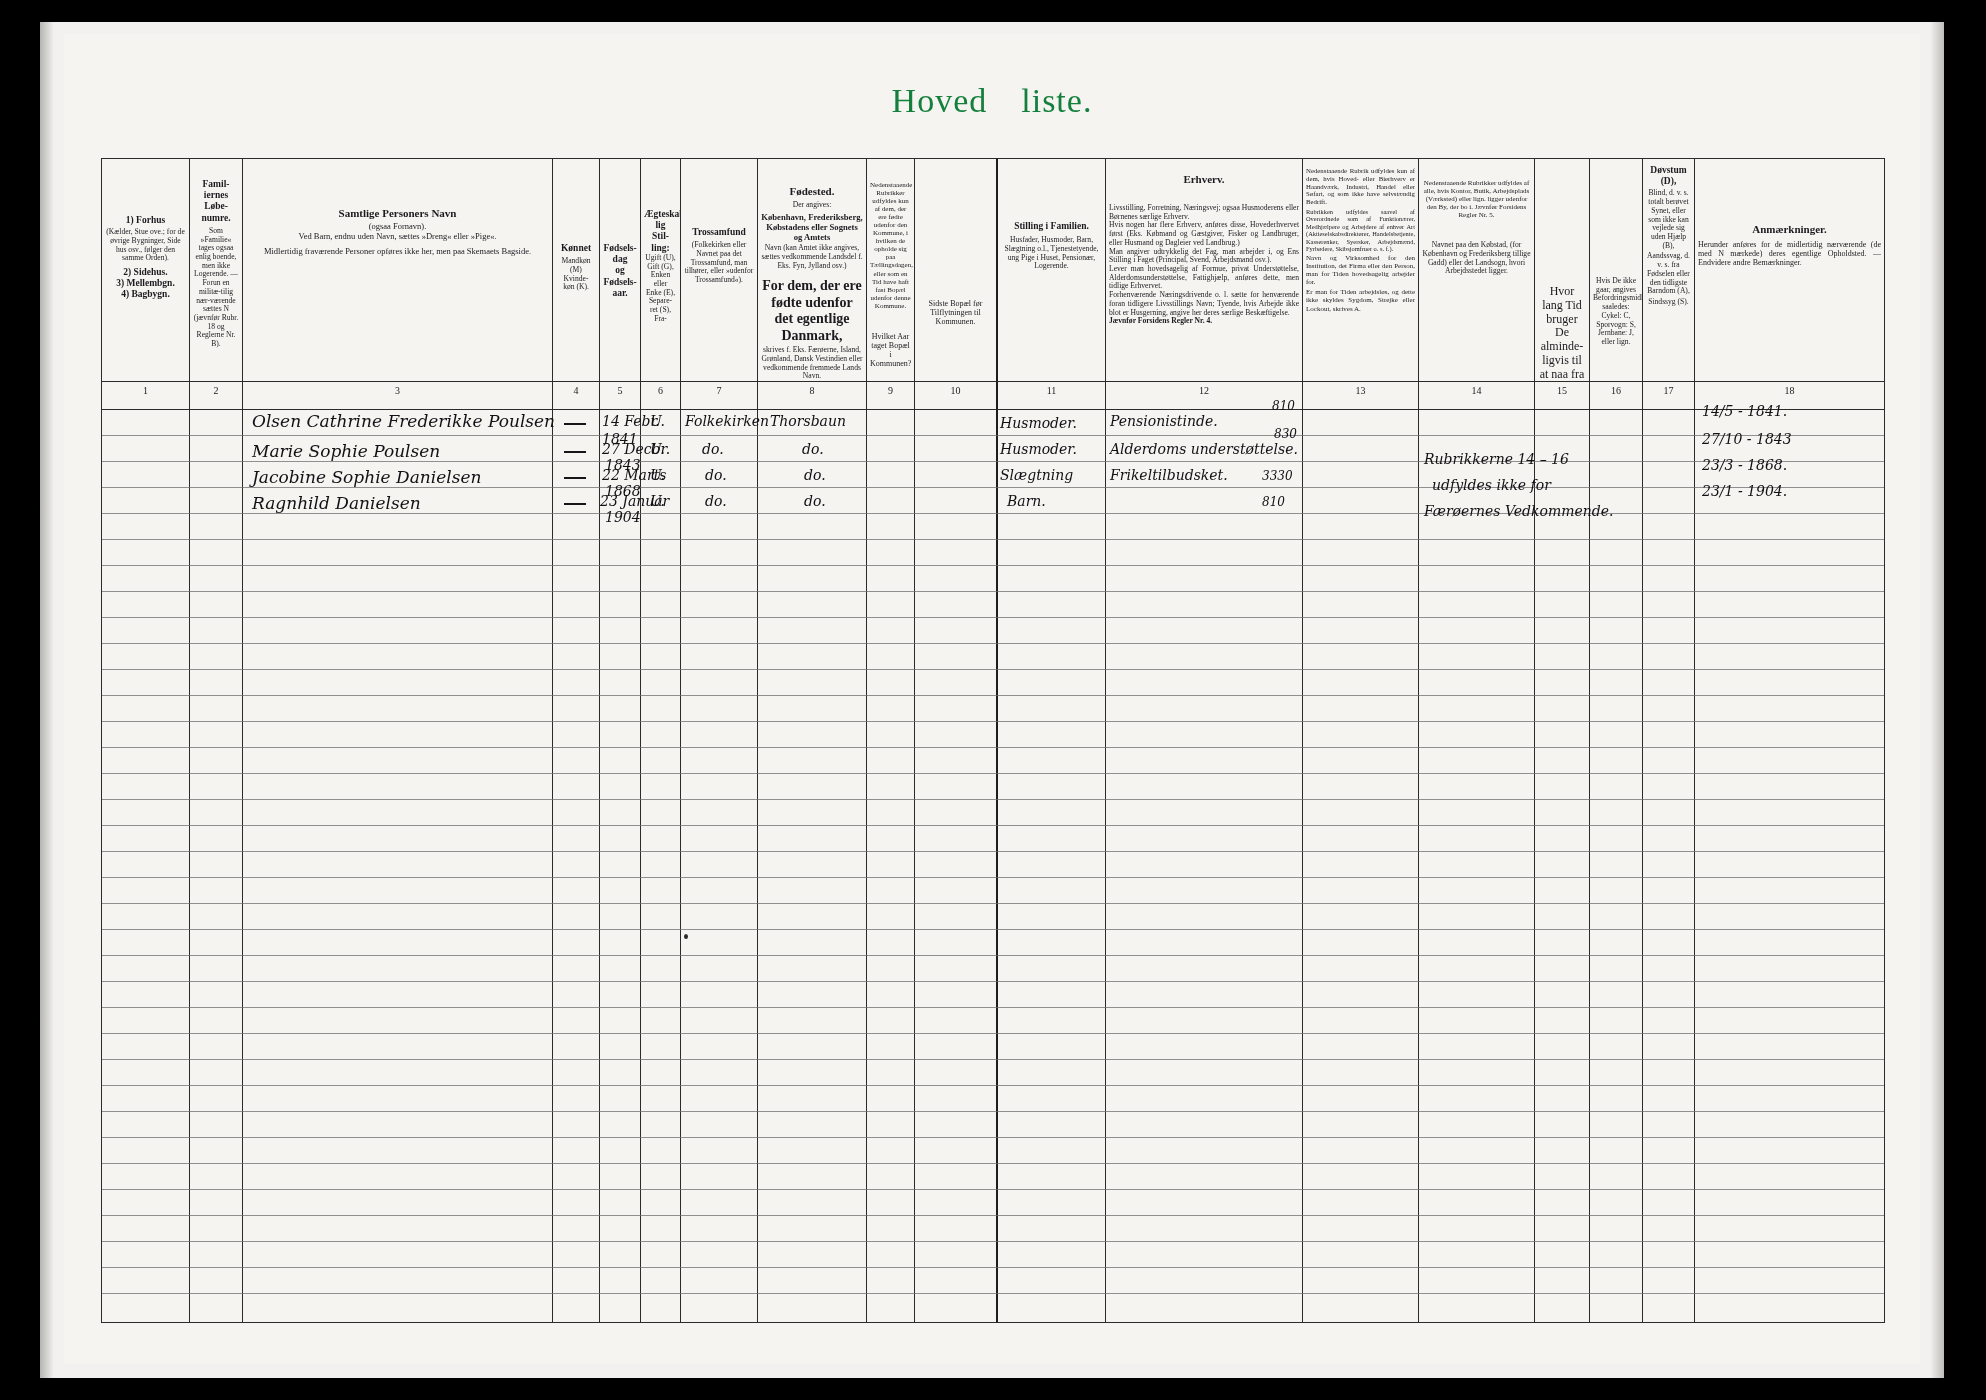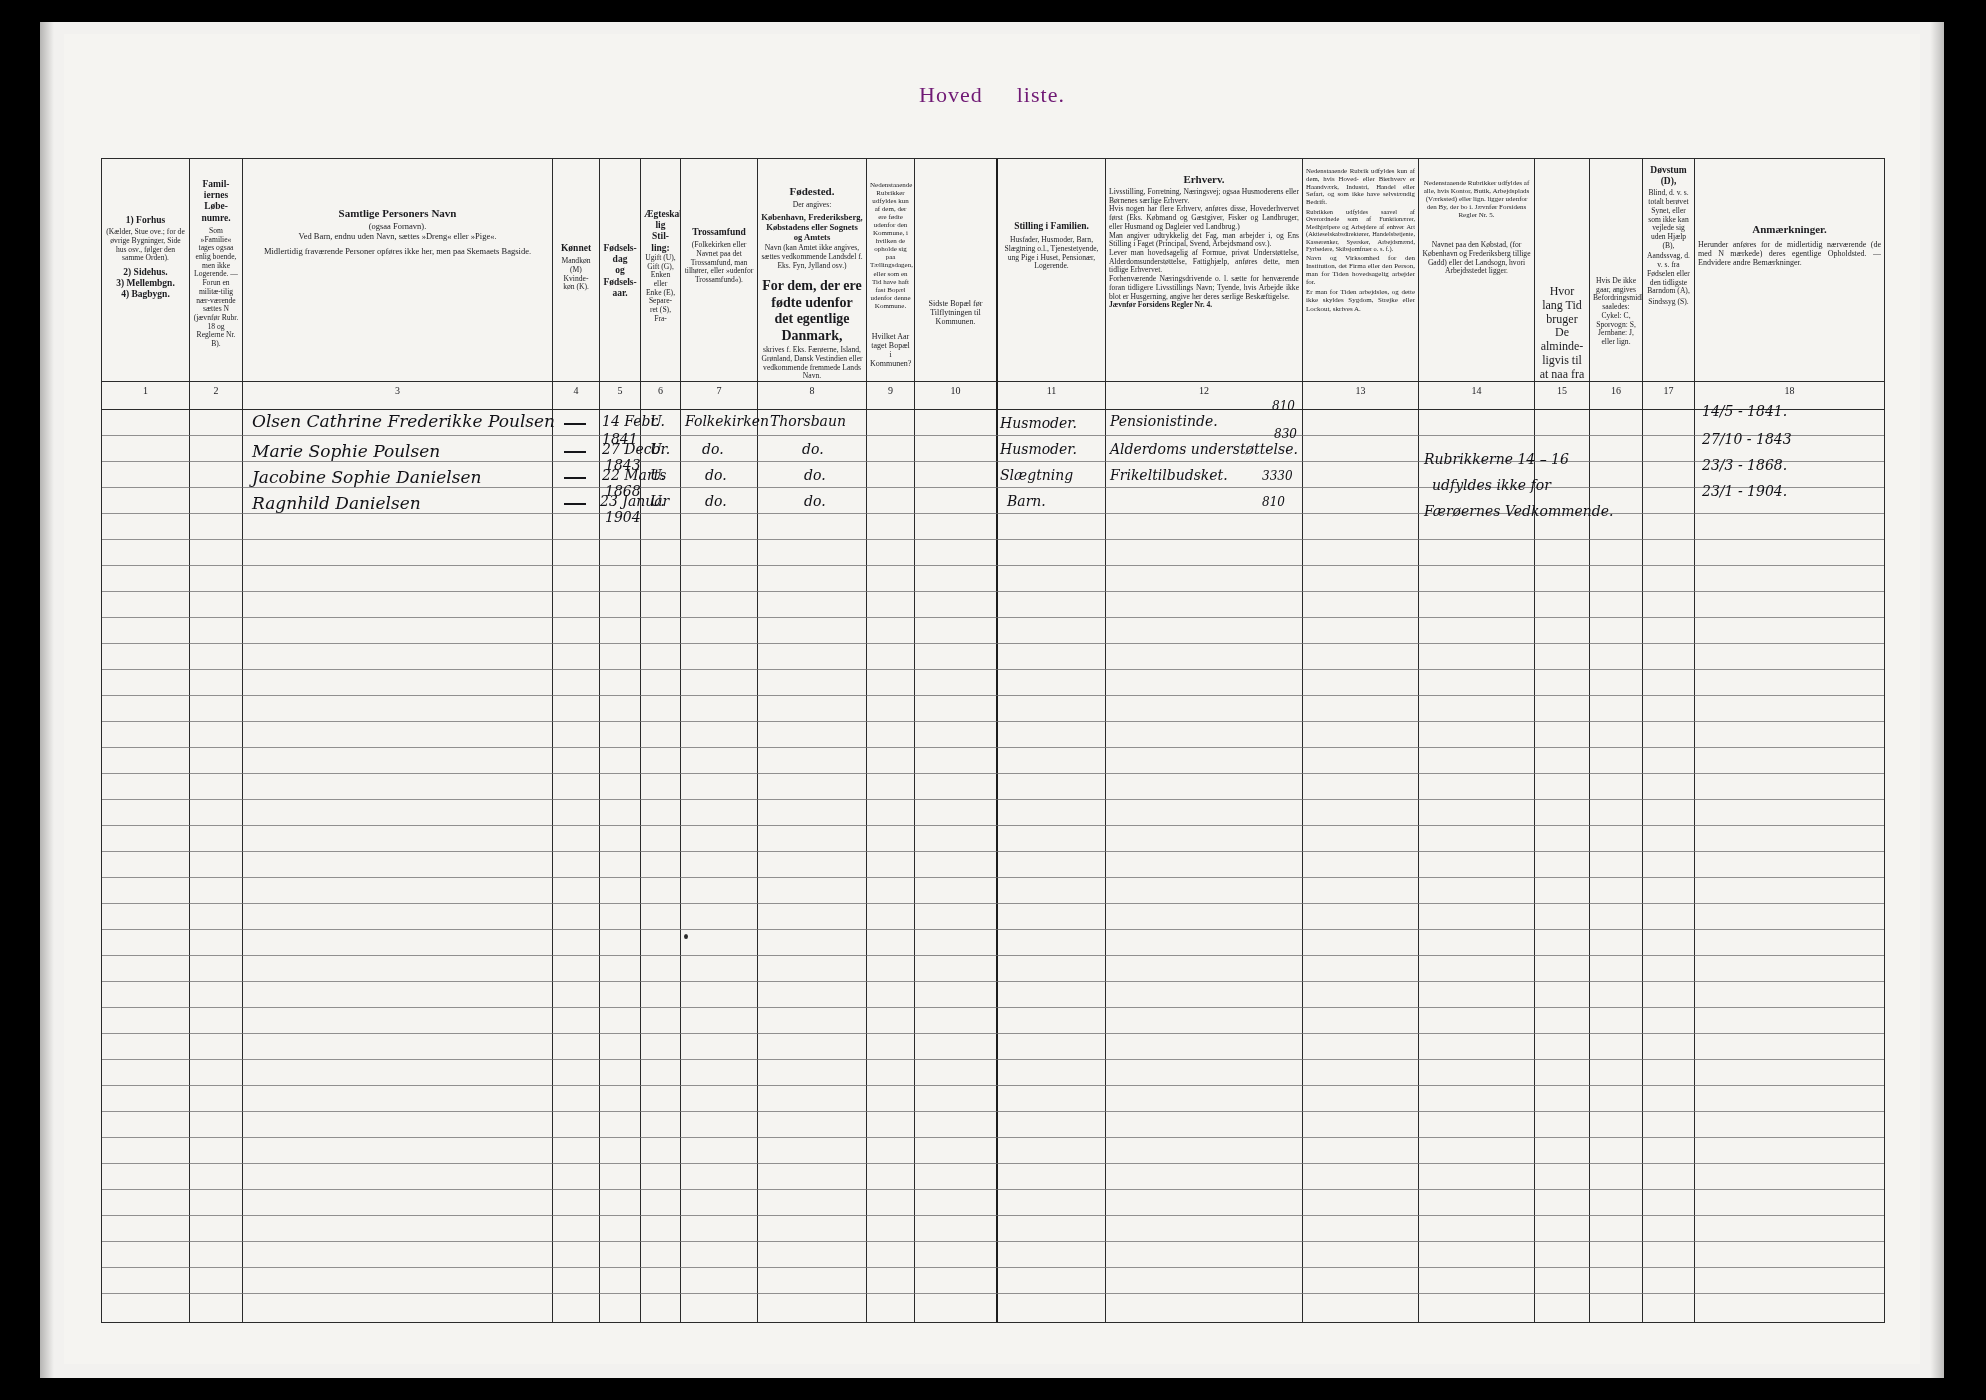--- a/index.html
+++ b/index.html
@@ -30,23 +30,23 @@
     height: 1330px;
     background: #f5f4f1;
   }
   
   .title {
     position: absolute;
     left: 0;
     top: 48px;
     width: 1856px;
     text-align: center;
-    font-size: 22px;
+    font-size: 34px;
     letter-spacing: 1px;
-    color: #701a75;
+    color: #15803d;
     font-family: "Liberation Serif", serif;
   }
   .title .gap { display: inline-block; width: 34px; }
 
   
   #table {
     position: absolute;
     left: 37px;
     top: 124px;
     width: 1784px;
@@ -277,21 +277,21 @@
         <span class="sm">Stilling i Familien.</span>
         <span class="tiny" style="margin-top:4px">Husfader, Husmoder, Barn, Slægtning o.l., Tjenestetyende, ung Pige i Huset, Pensionær, Logerende.</span>
       </div>
 
       <div class="hcell" style="left:813px;width:81px;height:222px;padding-top:140px">
         <span class="tiny" style="font-size:8px">Sidste Bopæl før Tilflytningen til Kommunen.</span>
       </div>
 
       <div class="hcell" style="left:1004px;width:196px;height:222px;padding-top:14px">
         <span class="med">Erhverv.</span>
-        <span class="tiny just" style="margin-top:2px">Livsstilling, Forretning, Næringsvej; ogsaa Husmoderens eller Børnenes særlige Erhverv.</span>
+        <span class="tiny just" style="margin-top:18px">Livsstilling, Forretning, Næringsvej; ogsaa Husmoderens eller Børnenes særlige Erhverv.</span>
         <span class="tiny just">Hvis nogen har flere Erhverv, anføres disse, Hovederhvervet først (Eks. Købmand og Gæstgiver, Fisker og Landbruger, eller Husmand og Dagleier ved Landbrug.)</span>
         <span class="tiny just">Man angiver udtrykkelig det Fag, man arbejder i, og Ens Stilling i Faget (Principal, Svend, Arbejdsmand osv.).</span>
         <span class="tiny just">Lever man hovedsagelig af Formue, privat Understøttelse, Alderdomsunderstøttelse, Fattighjælp, anføres dette, men tidlige Erhvervet.</span>
         <span class="tiny just">Forhenværende Næringsdrivende o. l. sætte for henværende foran tidligere Livsstillings Navn; Tyende, hvis Arbejde ikke blot er Husgerning, angive her deres særlige Beskæftigelse.</span>
         <span class="tiny just" style="font-weight:bold">Jævnfør Forsidens Regler Nr. 4.</span>
       </div>
 
       <div class="hcell" style="left:1201px;width:115px;height:222px;padding-top:8px">
         <span class="tiny just" style="font-size:6.8px">Nedenstaaende Rubrik udfyldes kun af dem, hvis Hoved- eller Bierhverv er Haandværk, Industri, Handel eller Søfart, og som ikke have selvstændig Bedrift.</span>
         <span class="tiny just" style="font-size:6.4px;margin-top:2px">Rubrikken udfyldes saavel af Overordnede som af Funktionærer, Medhjælpere og Arbejdere af enhver Art (Aktieselskabsdirektører, Handelsbetjente, Kasserenker, Syersker, Arbejdsmænd, Fyrbødere, Skibsjomfruer o. s. f.).</span>

